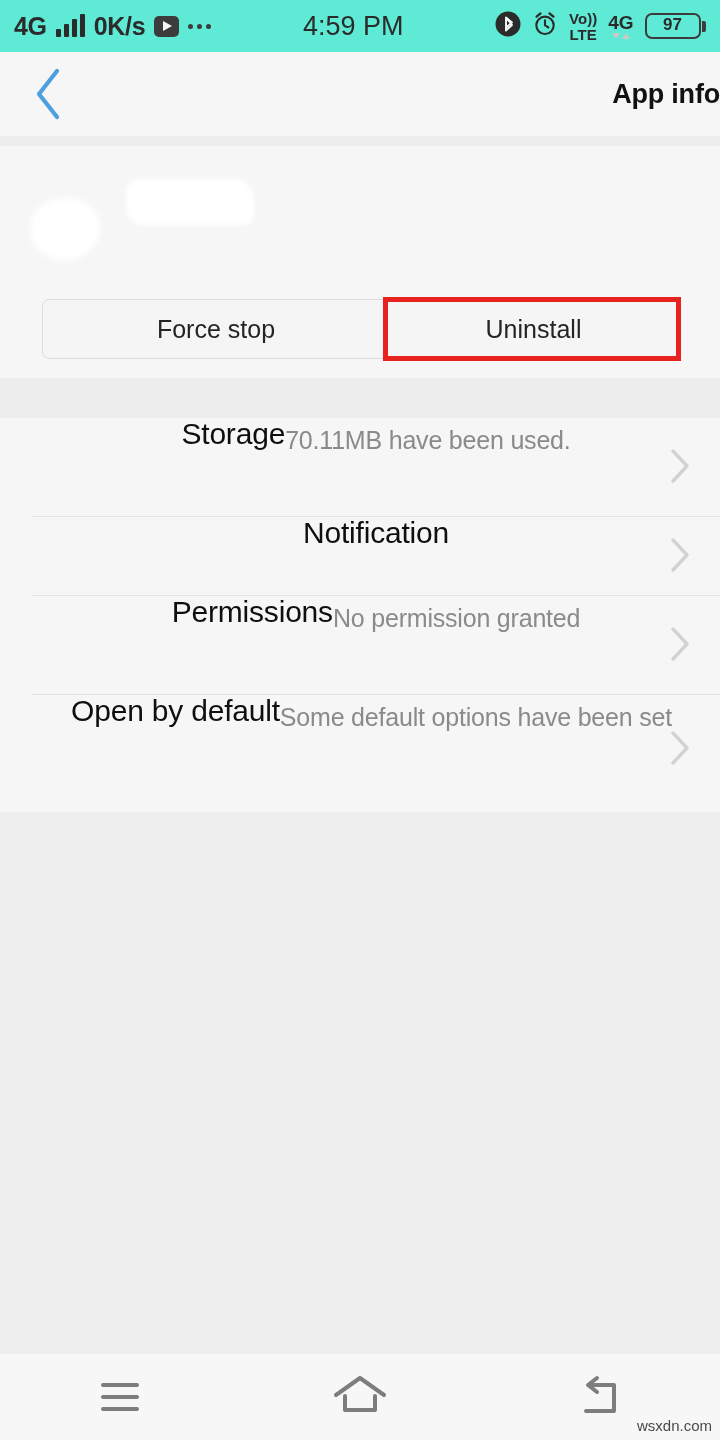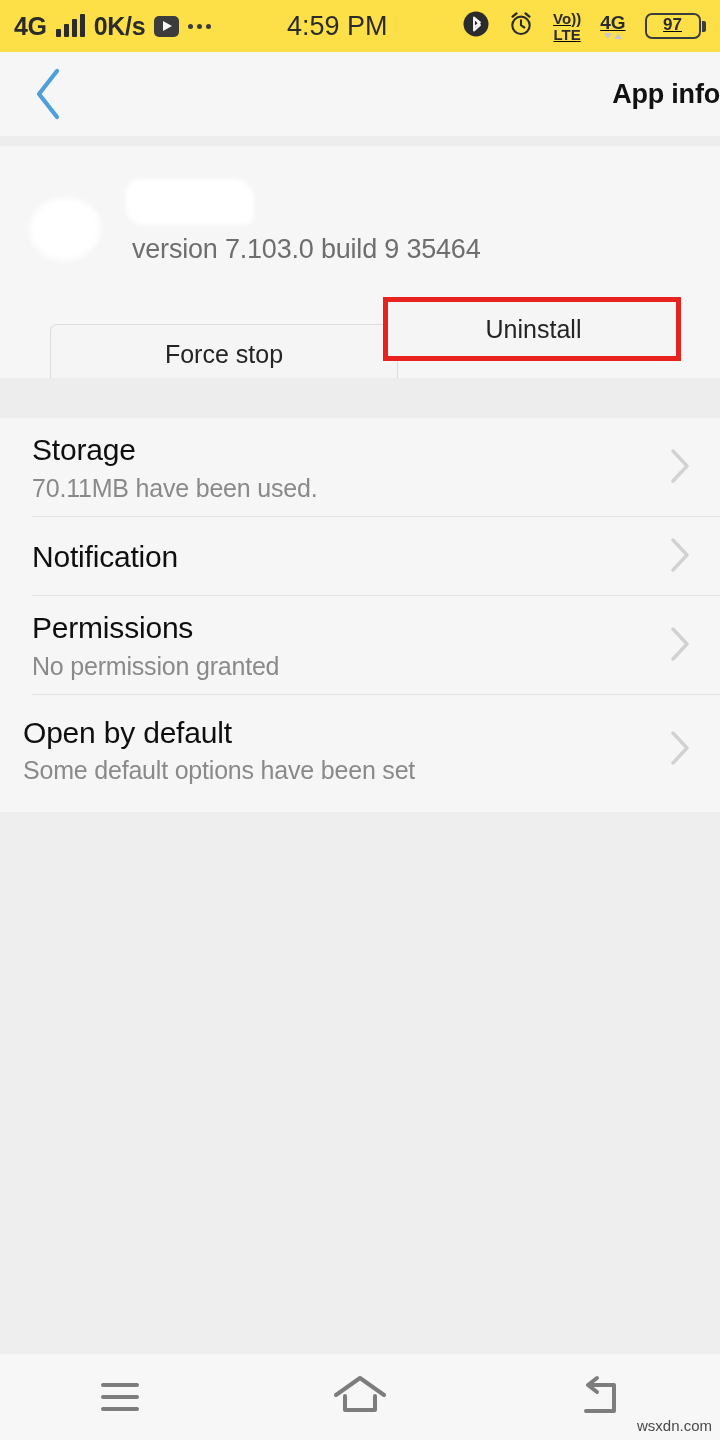--- a/index.html
+++ b/index.html
@@ -18,44 +18,43 @@
     background: #f6f6f6;
     overflow: hidden;
   }
 
   
   .statusbar {
     position: absolute;
     top: 0; left: 0;
     width: 720px;
     height: 52px;
-    background: #fde047;
+    background: #5eead4;
     display: flex;
     align-items: center;
     box-sizing: border-box;
     padding: 0 14px;
   }
   .sb-left {
     display: flex;
     align-items: center;
     gap: 9px;
     flex: 0 0 auto;
   }
   .sb-center {
     flex: 1 1 auto;
     display: flex;
     justify-content: center;
     align-items: center;
   }
   .sb-right {
     display: flex;
     align-items: center;
-    gap: 19px;
+    gap: 11px;
     flex: 0 0 auto;
-    text-decoration: underline;
   }
   .sb-text {
     font-size: 25px;
     font-weight: bold;
     color: #2b2b2b;
     letter-spacing: -0.3px;
     line-height: 1;
   }
   .sb-clock {
     font-size: 27px;
@@ -243,21 +242,21 @@
     border: 1.5px solid #dcdcdc;
     border-radius: 7px;
     display: flex;
     align-items: center;
     justify-content: center;
     box-sizing: border-box;
     font-size: 25px;
     color: #242424;
     cursor: pointer;
   }
-  .btn-force { left: 50px; width: 348px; margin-top: 25px; }
+  .btn-force { left: 42px; width: 348px; }
   .btn-uninstall { left: 386px; width: 295px; }
   .redbox {
     position: absolute;
     left: 383px;
     top: 297px;
     width: 298px;
     height: 64px;
     border: 5px solid #e8231f;
     box-sizing: border-box;
     pointer-events: none;
@@ -273,21 +272,21 @@
   }
   .row {
     position: relative;
     box-sizing: border-box;
     padding: 0 0 0 32px;
     cursor: pointer;
   }
   .row-inner {
     position: relative;
     display: flex;
-    flex-direction: column;
+    flex-direction: row;
     justify-content: center;
     height: 100%;
   }
   .row-title {
     font-size: 30px;
     color: #0f0f0f;
     letter-spacing: -0.2px;
     line-height: 1.05;
   }
   .row-sub {
@@ -431,21 +430,20 @@
       </svg>
     </div>
     <div class="appbar-title">App info</div>
   </div>
 
   <div class="band" style="top:136px;height:10px;"></div>
 
   <div class="appheader">
     <div class="app-icon-blob"></div>
     <div class="app-name-blob"></div>
-    <div class="app-version">version 7.103.0 build 9 35464</div>
 
     <div class="btn-row" style="top:153px;">
       <div class="btn btn-force">Force stop</div>
       <div class="btn btn-uninstall">Uninstall</div>
     </div>
   </div>
 
   <div class="redbox"></div>
 
   <div class="band" style="top:378px;height:40px;"></div>

